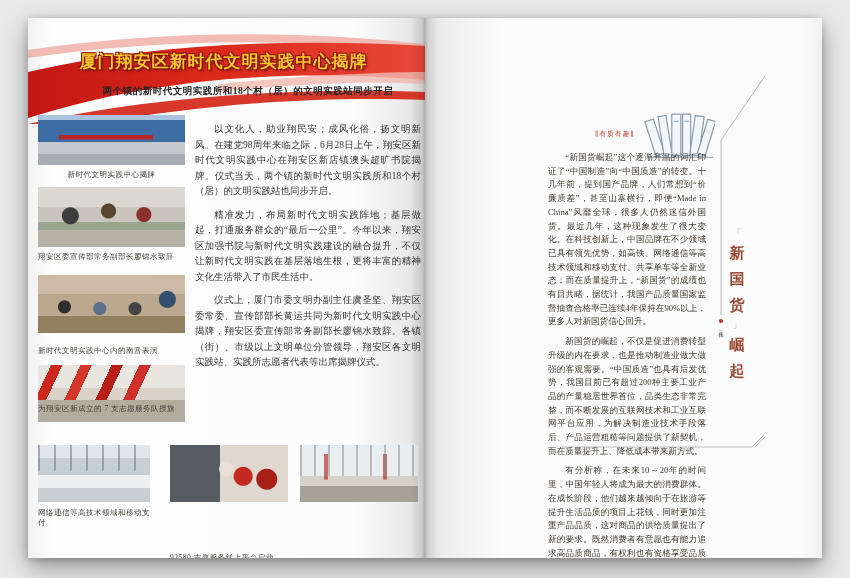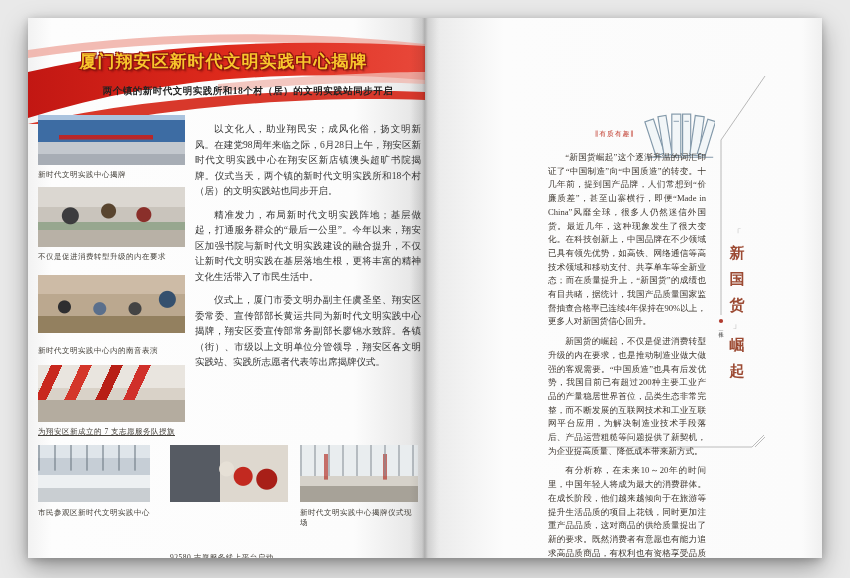--- a/index.html
+++ b/index.html
@@ -85,45 +85,44 @@
         <path d="M0 22 Q 190 -6 397 16 L397 24 Q 190 2 0 30 Z" fill="#efaaa0" opacity=".8"></path>
         <path d="M0 44 C 120 16, 260 10, 397 18 L 397 52 C 250 40, 120 52, 0 90 Z" fill="url(#rg)"></path>
         <path d="M190 56 C 290 46, 370 44, 397 44 L397 56 C 330 52, 240 58, 190 64 Z" fill="#f0b9b0" opacity=".8"></path>
         <path d="M0 96 C 140 64, 300 60, 397 64 L 397 72 C 300 68, 150 74, 0 110 Z" fill="#d8382b"></path>
       </svg>
       <div class="banner-title">厦门翔安区新时代文明实践中心揭牌</div>
       <div class="banner-sub">两个镇的新时代文明实践所和18个村（居）的文明实践站同步开启</div>
     </div>
 
     <div class="lphoto ph1" style="top:97px;height:50px;"></div>
-    <div class="lcap caption" style="top:149px;">新时代文明实践中心揭牌</div>
+    <div class="lcap caption" style="top:149px;text-align:center;">新时代文明实践中心揭牌</div>
 
     <div class="lphoto ph2" style="top:169px;height:60px;"></div>
-    <div class="lcap caption" style="top:231px;">不仅是促进消费转型升级的内在要求</div>
+    <div class="lcap caption" style="top:231px;">翔安区委宣传部常务副部长廖锦水致辞</div>
 
     <div class="lphoto ph3" style="top:257px;height:58px;"></div>
     <div class="lcap caption" style="top:317px;margin-top:11px;">新时代文明实践中心内的南音表演</div>
 
     <div class="lphoto ph4" style="top:347px;height:57px;"></div>
-    <div class="lcap caption" style="top:406px;text-decoration:underline;">为翔安区新成立的 7 支志愿服务队授旗</div>
+    <div class="lcap caption" style="top:383px;">为翔安区新成立的 7 支志愿服务队授旗</div>
 
     <div class="lbody">
       <p>以文化人，助业翔民安；成风化俗，扬文明新风。在建党98周年来临之际，6月28日上午，翔安区新时代文明实践中心在翔安区新店镇澳头超旷书院揭牌。仪式当天，两个镇的新时代文明实践所和18个村（居）的文明实践站也同步开启。</p>
       <p>精准发力，布局新时代文明实践阵地；基层做起，打通服务群众的“最后一公里”。今年以来，翔安区加强书院与新时代文明实践建设的融合提升，不仅让新时代文明实践在基层落地生根，更将丰富的精神文化生活带入了市民生活中。</p>
       <p>仪式上，厦门市委文明办副主任虞圣坚、翔安区委常委、宣传部部长黄运共同为新时代文明实践中心揭牌，翔安区委宣传部常务副部长廖锦水致辞。各镇（街）、市级以上文明单位分管领导，翔安区各文明实践站、实践所志愿者代表等出席揭牌仪式。</p>
     </div>
 
     <div class="bphoto ph5" style="left:10px;width:112px;"></div>
-    <div class="bcap caption" style="left:10px;width:112px;">市民参观区新时代文明实践中心</div>
+    <div class="bcap caption" style="left:10px;width:112px;">网络通信等高技术领域和移动支付</div>
 
     <div class="bphoto ph6" style="left:142px;width:118px;"></div>
     <div class="bcap caption" style="left:142px;width:118px;margin-top:48px;">92580 志愿服务线上平台启动</div>
 
     <div class="bphoto ph7" style="left:272px;width:118px;"></div>
-    <div class="bcap caption" style="left:272px;width:118px;">新时代文明实践中心揭牌仪式现场</div>
   </div>
 
   <div class="page page-right">
 
     <svg class="rp-frame" width="397" height="540" viewBox="0 0 397 540">
       <polyline points="340,58 296,122 296,297" fill="none" stroke="#b8b8b8" stroke-width="1"></polyline>
       <circle cx="296" cy="303" r="2.1" fill="#b03a2e"></circle>
       <polyline points="135,429 327,429 339,417" fill="none" stroke="#bcbcbc" stroke-width="1"></polyline>
       <line x1="330" y1="429" x2="340" y2="419" stroke="#bcbcbc" stroke-width="1"></line>
     </svg>
@@ -139,21 +138,21 @@
       </g>
       <line x1="4" y1="58" x2="78" y2="58" stroke="#8399aa" stroke-width="1.2"></line>
       <line x1="34" y1="18" x2="40" y2="18" stroke="#8399aa"></line>
       <line x1="46" y1="18" x2="51" y2="18" stroke="#8399aa"></line>
     </svg>
 
     <div class="col-label">∥有质有趣∥</div>
 
     <div class="rbody">
       <p>“新国货崛起”这个逐渐升温的词汇印证了“中国制造”向“中国质造”的转变。十几年前，提到国产品牌，人们常想到“价廉质差”，甚至山寨横行，即便“Made in China”风靡全球，很多人仍然迷信外国货。最近几年，这种现象发生了很大变化。在科技创新上，中国品牌在不少领域已具有领先优势，如高铁、网络通信等高技术领域和移动支付、共享单车等全新业态；而在质量提升上，“新国货”的成绩也有目共睹，据统计，我国产品质量国家监督抽查合格率已连续4年保持在90%以上，更多人对新国货信心回升。</p>
-      <p>新国货的崛起，不仅是促进消费转型升级的内在要求，也是推动制造业做大做强的客观需要。“中国质造”也具有后发优势，我国目前已有超过200种主要工业产品的产量稳居世界首位，品类生态非常完整，而不断发展的互联网技术和工业互联网平台应用，为解决制造业技术手段落后、产品运营粗糙等问题提供了新契机，为企业提高质量、降低成本带来新方式。</p>
+      <p>新国货的崛起，不仅是促进消费转型升级的内在要求，也是推动制造业做大做强的客观需要。“中国质造”也具有后发优势，我国目前已有超过200种主要工业产品的产量稳居世界首位，品类生态非常完整，而不断发展的互联网技术和工业互联网平台应用，为解决制造业技术手段落后、产品运营粗糙等问题提供了新契机，而在质量提升上、降低成本带来新方式。</p>
       <p>有分析称，在未来10～20年的时间里，中国年轻人将成为最大的消费群体。在成长阶段，他们越来越倾向于在旅游等提升生活品质的项目上花钱，同时更加注重产品品质，这对商品的供给质量提出了新的要求。既然消费者有意愿也有能力追求高品质商品，有权利也有资格享受品质生活，我们有理由相信，越来越多迷信洋品牌的“剁手族”将成为信赖新国货的“品质派”。</p>
 
     </div>
 
     <div class="vtitle">
       <span class="br">「</span>
       <span class="ch">新</span>
       <span class="ch">国</span>
       <span class="ch">货</span>
       <span class="br">」</span>

